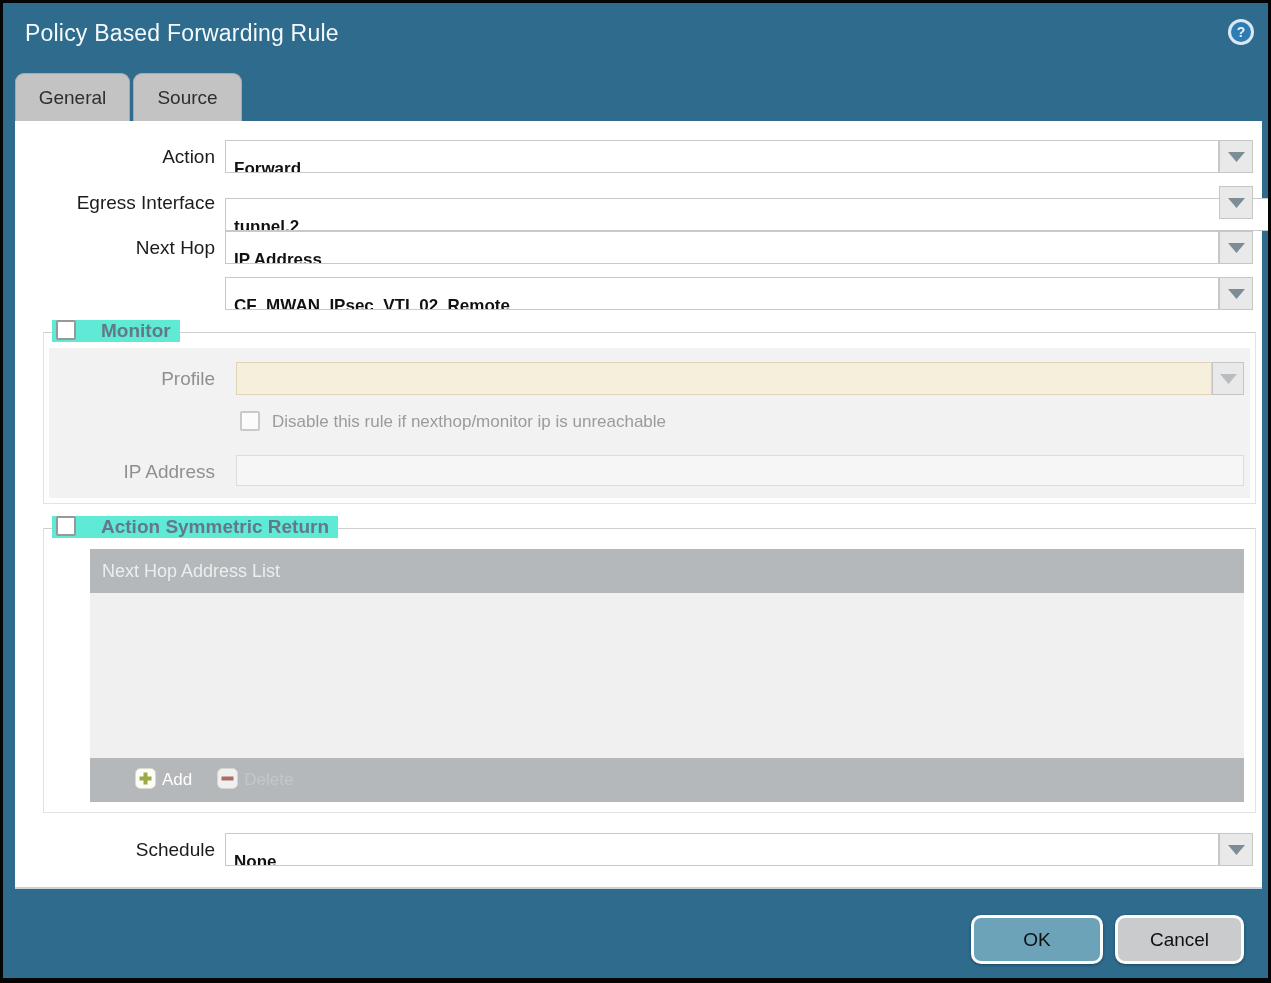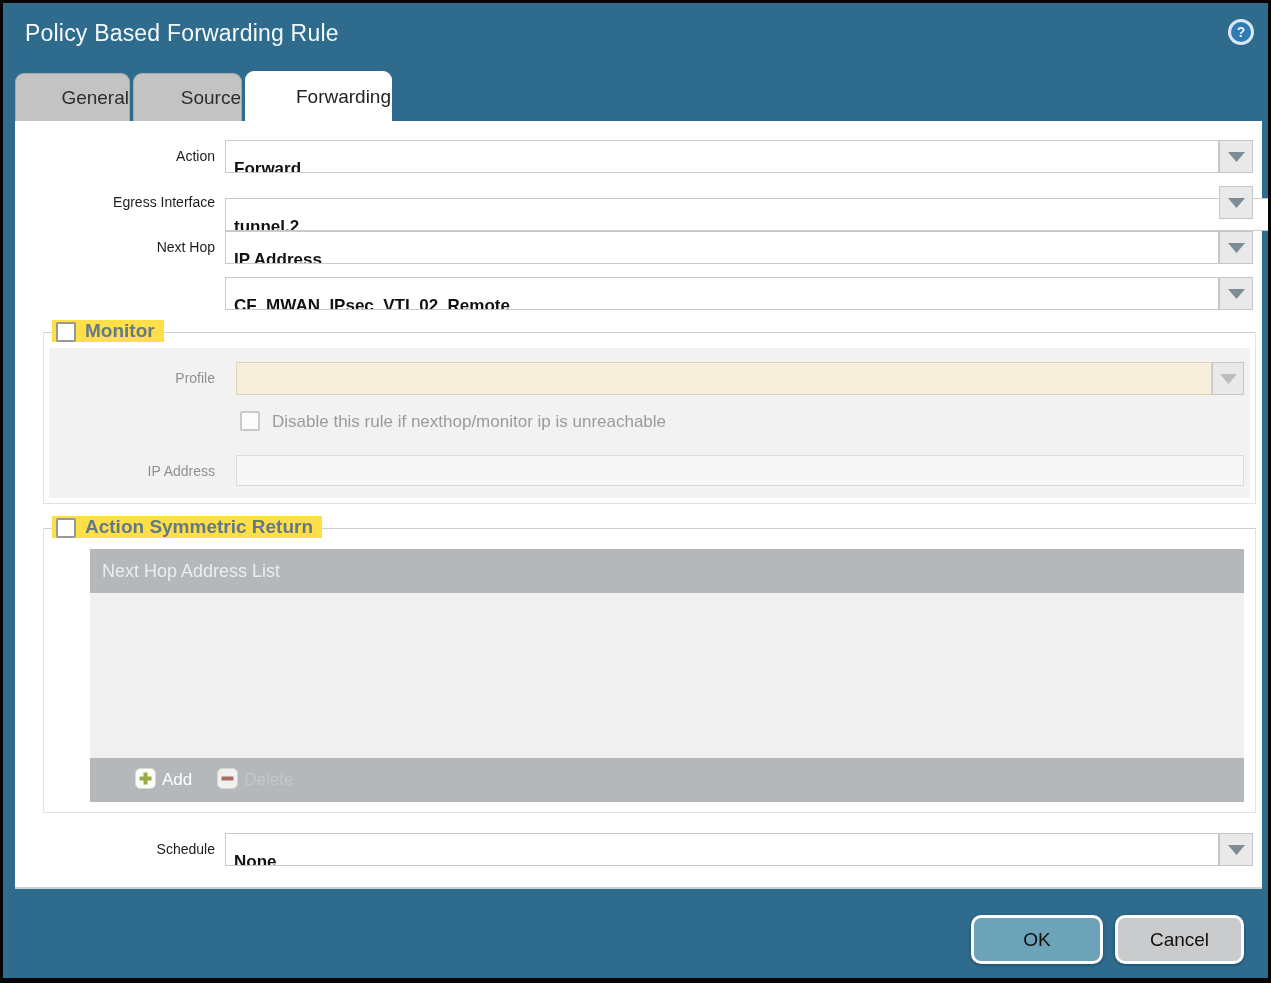--- a/index.html
+++ b/index.html
@@ -8,44 +8,44 @@
   .frame{position:relative;width:1271px;height:983px;background:#2e6b8c;
          border:3px solid #050505;border-bottom-width:5px;overflow:hidden;}
 
   
   .title{position:absolute;left:22px;top:17px;font-size:23px;font-weight:400;
          color:#f4fafc;letter-spacing:.2px;}
   .help{position:absolute;right:13px;top:15px;width:28px;height:28px;cursor:pointer;}
 
   
   .tabs{position:absolute;left:12px;top:70px;height:48px;display:flex;align-items:flex-end;}
-  .tab{height:48px;line-height:48px;text-align:right;background:#c3c3c3;
+  .tab{height:48px;line-height:48px;text-align:center;background:#c3c3c3;
        border:1px solid #a9a9a9;border-bottom:none;border-radius:9px 9px 0 0;
        font-size:19px;color:#2e2e2e;margin-right:3px;cursor:pointer;}
   .tab.active{background:#fff;border-color:#fff;height:50px;line-height:50px;
        position:relative;z-index:3;color:#222;}
 
   
   .panel{position:absolute;left:12px;top:118px;width:1247px;height:768px;
          background:#fff;border-bottom:2px solid #cdd2d4;z-index:2;}
 
   .row-label{position:absolute;height:33px;line-height:33px;text-align:right;
-             font-size:14px;color:#1c1c1c;}
+             font-size:19px;color:#1c1c1c;}
   .combo{position:absolute;height:33px;background:#fff;border:1px solid #c9c9c9;
          font-size:17px;color:#111;line-height:31px;padding:12px 8px;overflow:hidden;
          white-space:nowrap;font-weight:bold;}
   .dd-btn{position:absolute;width:34px;height:33px;background:#e9e9e9;
           border:1px solid #c6c6c6;display:flex;align-items:center;
           justify-content:center;cursor:pointer;}
   .dd-btn.disabled{cursor:default;}
 
   
   .fs{position:absolute;border:1px solid #e2e2e2;border-top:1px solid #cfcfcf;}
-  .fs-legend{position:absolute;top:-13px;left:8px;background:#fde047;padding:0 9px 0 4px;
-             display:flex;align-items:flex-end;gap:9px;}
+  .fs-legend{position:absolute;top:-13px;left:8px;background:#5eead4;padding:0 9px 0 4px;
+             display:flex;align-items:flex-start;gap:25px;}
   .fs-legend .lg-text{font-size:19px;font-weight:bold;color:#64788a;}
   .cb{width:20px;height:20px;background:#fff;border:2px solid #97989a;border-radius:2px;
       cursor:pointer;flex:0 0 auto;}
   .cb.disabled{border-color:#c9c9c9;background:#fbfbfb;cursor:default;}
 
   .gray-inner{position:absolute;left:5px;right:5px;top:15px;bottom:5px;background:#f2f2f3;}
   .glabel{color:#909090;}
   .cream{background:#f5efdc;border-color:#ded5b8;}
   .dis-input{background:#f6f6f7;border:1px solid #dcdcdc;}
   .dis-text{position:absolute;font-size:17px;color:#9b9b9b;line-height:22px;}
@@ -78,21 +78,20 @@
     <svg width="28" height="28" viewBox="0 0 28 28">
       <circle cx="14" cy="14" r="13" fill="#d8e9f5"></circle>
       <circle cx="14" cy="14" r="10" fill="#2f7cb3"></circle>
       <text x="14" y="19" text-anchor="middle" font-size="14" font-weight="bold" fill="#eaf4fb">?</text>
     </svg>
   </div>
 
   <div class="tabs">
     <div class="tab" style="width:115px">General</div>
     <div class="tab" style="width:109px">Source</div>
-    <div class="tab active" style="width:147px">Forwarding</div>
   </div>
 
   <div class="panel">
 
     <div class="row-label" style="left:0;top:19px;width:200px">Action</div>
     <div class="combo" style="left:210px;top:19px;width:994px">Forward</div>
     <div class="dd-btn" style="left:1204px;top:19px">
       <span>
         <svg width="17" height="10">
             <polygon points="0,0 17,0 8.5,10" fill="#7d8d98"></polygon>

